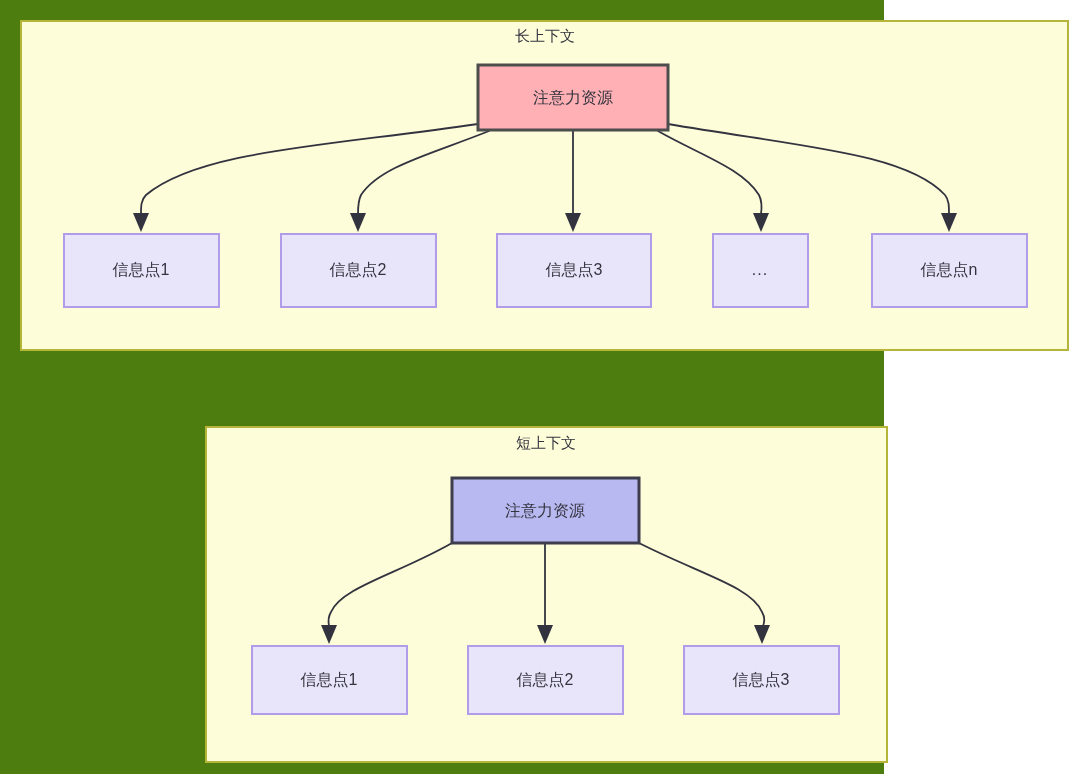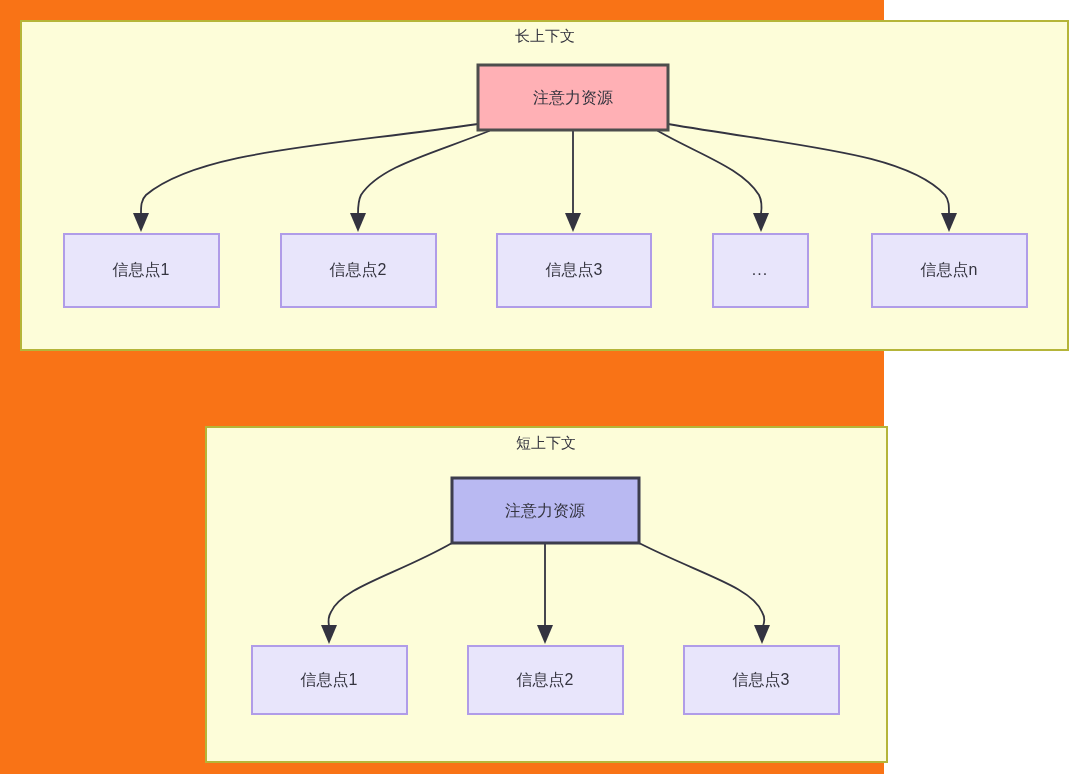--- a/index.html
+++ b/index.html
@@ -11,21 +11,21 @@
   body {
     width: 1080px;
     height: 774px;
     font-family: "Liberation Sans", "DejaVu Sans", sans-serif;
     overflow: hidden;
   }
   #diagram-root {
     position: relative;
     width: 884px;
     height: 774px;
-    background: #f97316;
+    background: #4d7c0f;
   }
   svg.diagram-canvas {
     position: absolute;
     top: 0;
     left: 0;
     width: 1080px;
     height: 774px;
     display: block;
   }
   .group-frame {

